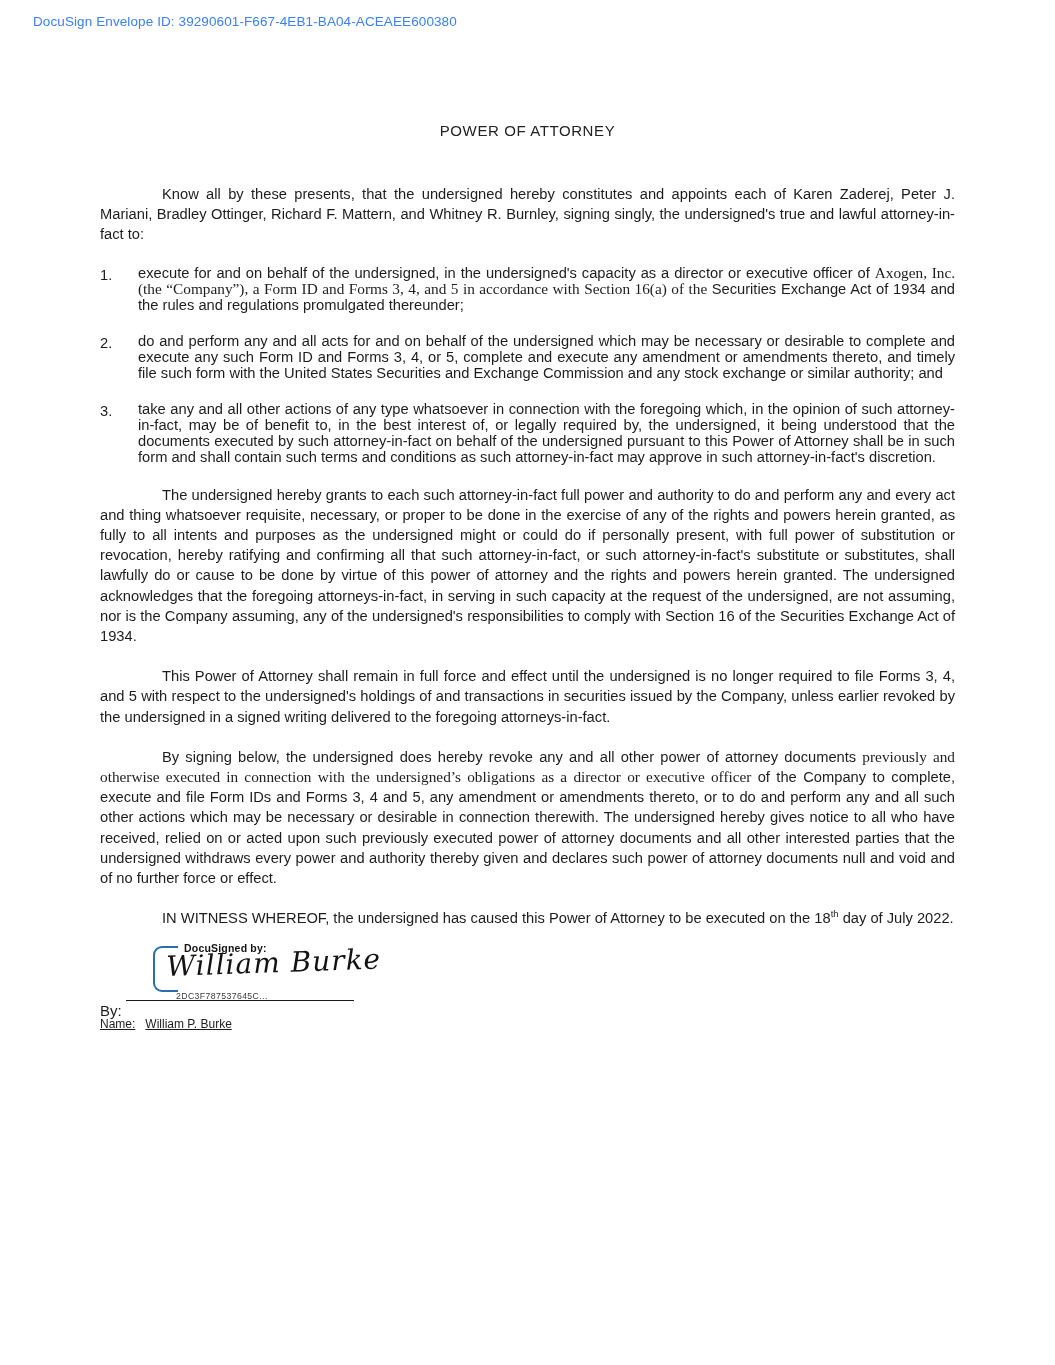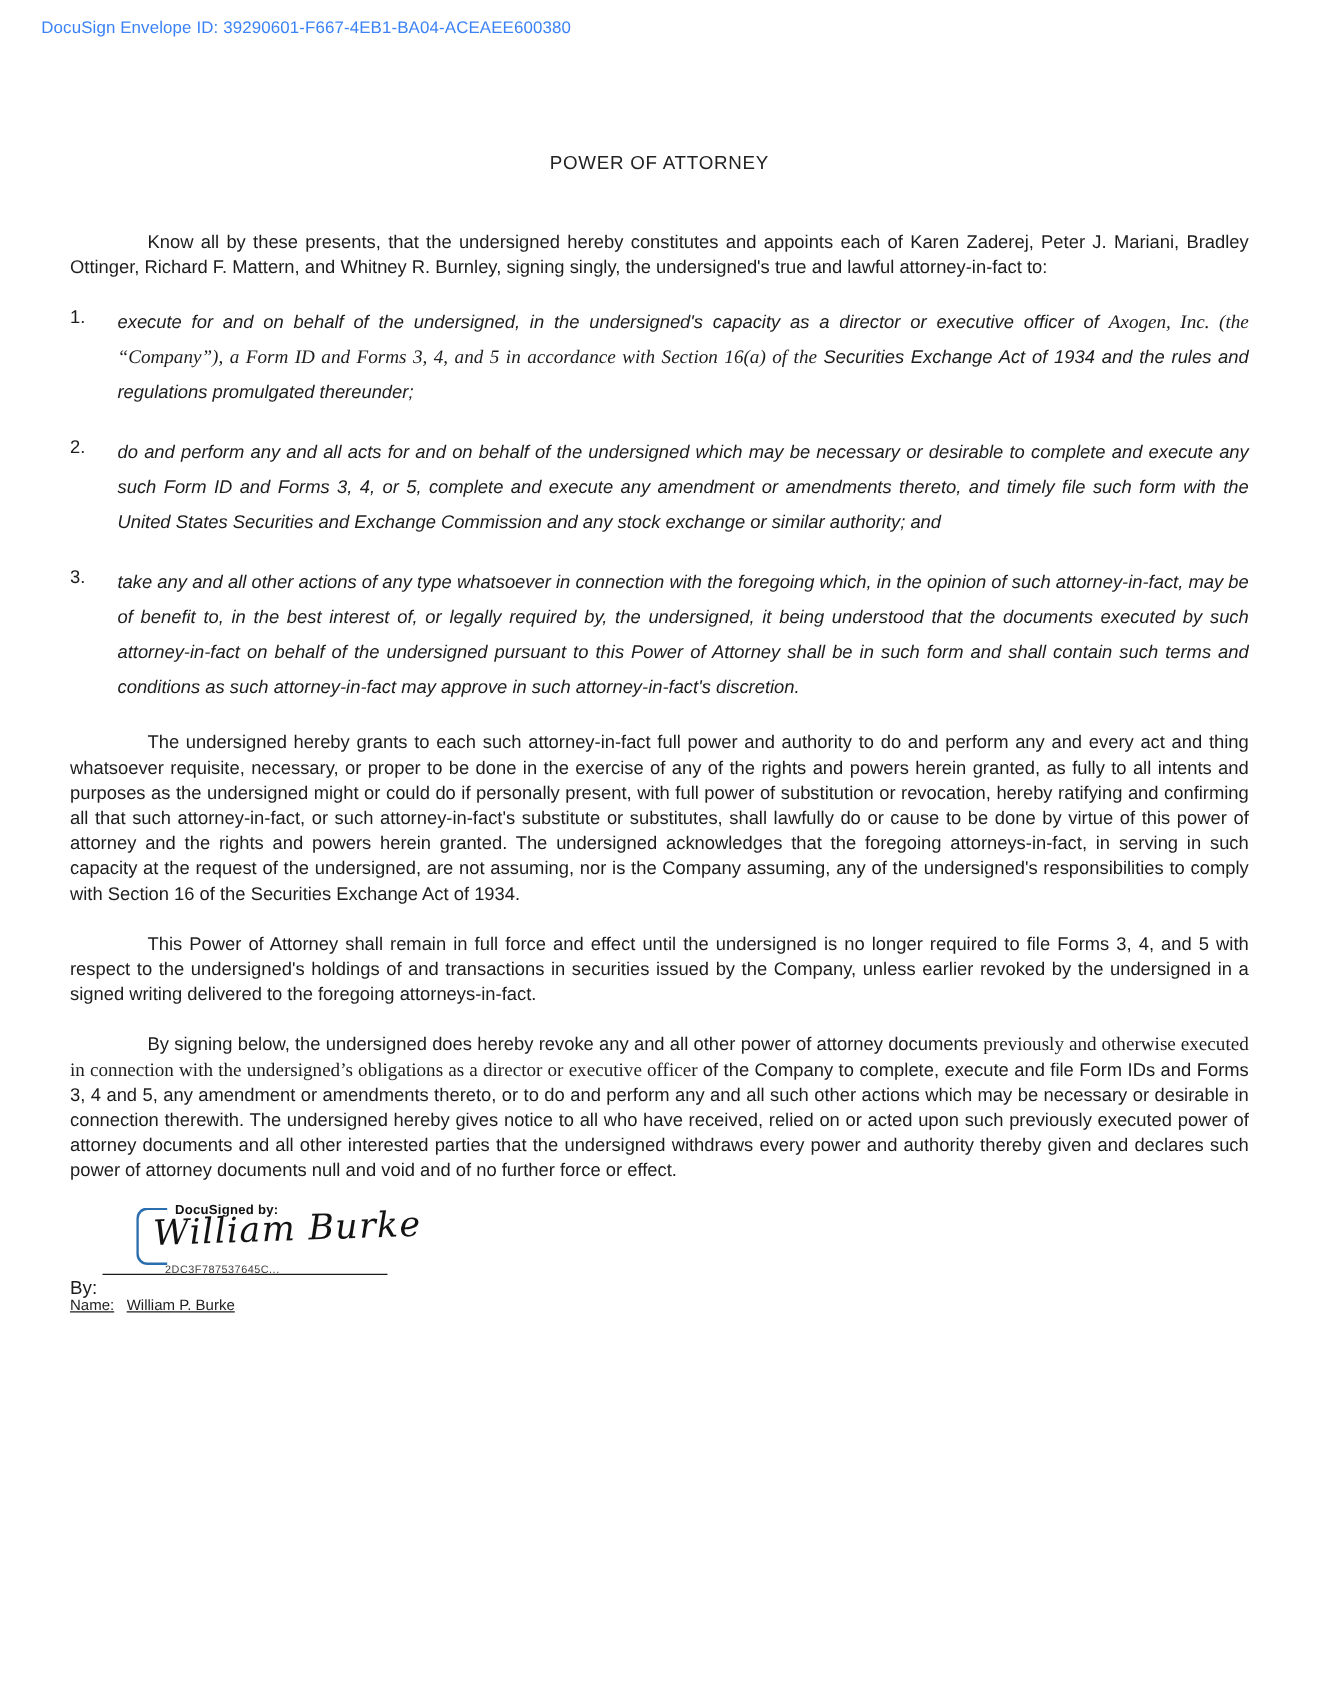--- a/index.html
+++ b/index.html
@@ -11,36 +11,36 @@
     font-family: "Liberation Sans", "DejaVu Sans", sans-serif;
     color: var(--ink);
     position: relative;
     overflow: hidden;
   }
   .envelope-header {
     position: absolute; left: 33px; top: 14px;
     font-size: 13.5px; letter-spacing: 0.1px; color: #3b82f6;
     white-space: nowrap;
   }
-  .content { padding: 0 56px; }
+  .content { padding: 0 100px; }
   .doc-title {
     text-align: center;
     font-size: 15px; font-weight: normal; letter-spacing: 0.6px;
     margin: 122px 0 0 0; color: #222;
   }
   .body-par {
     font-size: 14.7px; line-height: 20.2px;
     text-align: justify;
     margin: 20px 0 0 0;
   }
   .indent { text-indent: 62px; }
   .intro { margin-top: 45px; }
   .poa-item { display: flex; margin-top: 20px; }
   .item-num { flex: none; width: 38px; font-size: 14.7px; line-height: 20.2px; }
-  .item-text { flex: 1; font-size: 14.7px; line-height: 28px; text-align: justify; font-style: italic; }
+  .item-text { flex: 1; font-size: 14.7px; line-height: 16px; text-align: justify; }
   .serif { font-family: "Liberation Serif", "DejaVu Serif", serif; font-size: 15.3px; }
   sup { font-size: 9.5px; vertical-align: super; line-height: 0; }
 
   .sig-block { position: relative; height: 95px; margin-top: 13px; }
   .stamp-bracket {
     position: absolute; left: 53px; top: 5px;
     width: 25px; height: 46px;
     border: 2.5px solid var(--accent); border-right: none;
     border-radius: 9px 0 0 9px;
   }
@@ -95,20 +95,21 @@
     <div class="item-num">3.</div>
     <div class="item-text"><span>take any and all other actions of any type whatsoever in connection with the foregoing which, in the opinion of such attorney-in-fact, may be of benefit to, in the best interest of, or legally required by, the undersigned, it being understood that the documents executed by such attorney-in-fact on behalf of the undersigned pursuant to this Power of Attorney shall be in such form and shall contain such terms and conditions as such attorney-in-fact may approve in such attorney-in-fact's discretion.</span></div>
   </div>
 
   <p class="body-par indent"><span>The undersigned hereby grants to each such attorney-in-fact full power and authority to do and perform any and every act and thing whatsoever requisite, necessary, or proper to be done in the exercise of any of the rights and powers herein granted, as fully to all intents and purposes as the undersigned might or could do if personally present, with full power of substitution or revocation, hereby ratifying and confirming all that such attorney-in-fact, or such attorney-in-fact's substitute or substitutes, shall lawfully do or cause to be done by virtue of this power of attorney and the rights and powers herein granted. The undersigned acknowledges that the foregoing attorneys-in-fact, in serving in such capacity at the request of the undersigned, are not assuming, nor is the Company assuming, any of the undersigned's responsibilities to comply with Section 16 of the Securities Exchange Act of 1934.</span></p>
 
   <p class="body-par indent"><span>This Power of Attorney shall remain in full force and effect until the undersigned is no longer required to file Forms 3, 4, and 5 with respect to the undersigned's holdings of and transactions in securities issued by the Company, unless earlier revoked by the undersigned in a signed writing delivered to the foregoing attorneys-in-fact.</span></p>
 
   <p class="body-par indent"><span>By signing below, the undersigned does hereby revoke any and all other power of attorney documents </span><span class="serif">previously and otherwise executed in connection with the undersigned’s obligations as a director or executive officer </span><span>of the Company to complete, execute and file Form IDs and Forms 3, 4 and 5, any amendment or amendments thereto, or to do and perform any and all such other actions which may be necessary or desirable in connection therewith. The undersigned hereby gives notice to all who have received, relied on or acted upon such previously executed power of attorney documents and all other interested parties that the undersigned withdraws every power and authority thereby given and declares such power of attorney documents null and void and of no further force or effect.</span></p>
 
+  <p class="body-par indent"><span>IN WITNESS WHEREOF, the undersigned has caused this Power of Attorney to be executed on the 18</span><sup>th</sup><span> day of July 2022.</span></p>
 
   <div class="sig-block">
     <div class="stamp-bracket"></div>
     <div class="stamp-label">DocuSigned by:</div>
     <div class="sig-script">William Burke</div>
     <div class="stamp-id">2DC3F787537645C...</div>
     <div class="by-label">By:</div>
     <div class="sig-line"></div>
     <div class="name-row">
       <span class="label">Name:</span><span>William P. Burke</span>

